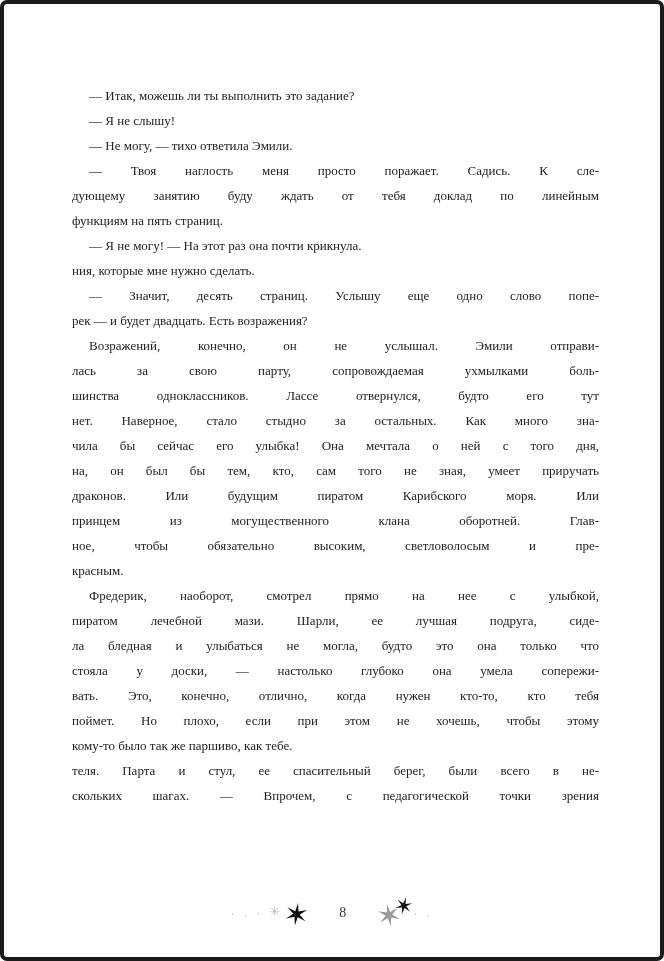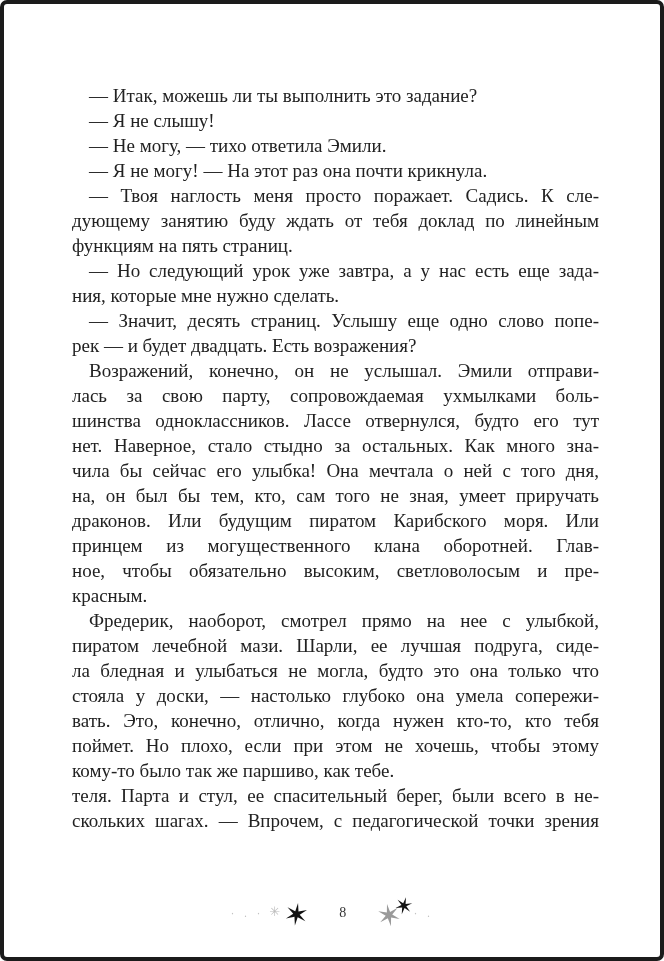--- a/index.html
+++ b/index.html
@@ -19,21 +19,21 @@
     border-radius: 7px;
     overflow: hidden;
     font-family: "Liberation Serif", "DejaVu Serif", serif;
   }
   .text-block {
     position: absolute;
     left: 68px;
     top: 79px;
     width: 527px;
     color: #222222;
-    font-size: 19px;
+    font-size: 13px;
     line-height: 25px;
   }
   .para { margin: 0; }
   .line {
     min-height: 25px;
     white-space: normal;
   }
   .line.just {
     text-align: justify;
     text-align-last: justify;
@@ -103,29 +103,28 @@
       <div class="para">
         <div class="line first">— Итак, можешь ли ты выполнить это задание?</div>
       </div>
       <div class="para">
         <div class="line first">— Я не слышу!</div>
       </div>
       <div class="para">
         <div class="line first">— Не могу, — тихо ответила Эмили.</div>
       </div>
       <div class="para">
-        <div class="line first">— Я не могу! — На этот раз она почти крикнула.</div>
-      </div>
-      <div class="para">
         <div class="line first just">— Твоя наглость меня просто поражает. Садись. К сле-</div>
         <div class="line just">дующему занятию буду ждать от тебя доклад по линейным</div>
         <div class="line">функциям на пять страниц.</div>
       </div>
       <div class="para">
-        <div class="line first just">— Но следующий урок уже завтра, а у нас есть еще зада-</div>
+        <div class="line first">— Я не могу! — На этот раз она почти крикнула.</div>
+      </div>
+      <div class="para">
         <div class="line">ния, которые мне нужно сделать.</div>
       </div>
       <div class="para">
         <div class="line first just">— Значит, десять страниц. Услышу еще одно слово попе-</div>
         <div class="line">рек — и будет двадцать. Есть возражения?</div>
       </div>
       <div class="para">
         <div class="line first just">Возражений, конечно, он не услышал. Эмили отправи-</div>
         <div class="line just">лась за свою парту, сопровождаемая ухмылками боль-</div>
         <div class="line just">шинства одноклассников. Лассе отвернулся, будто его тут</div>

